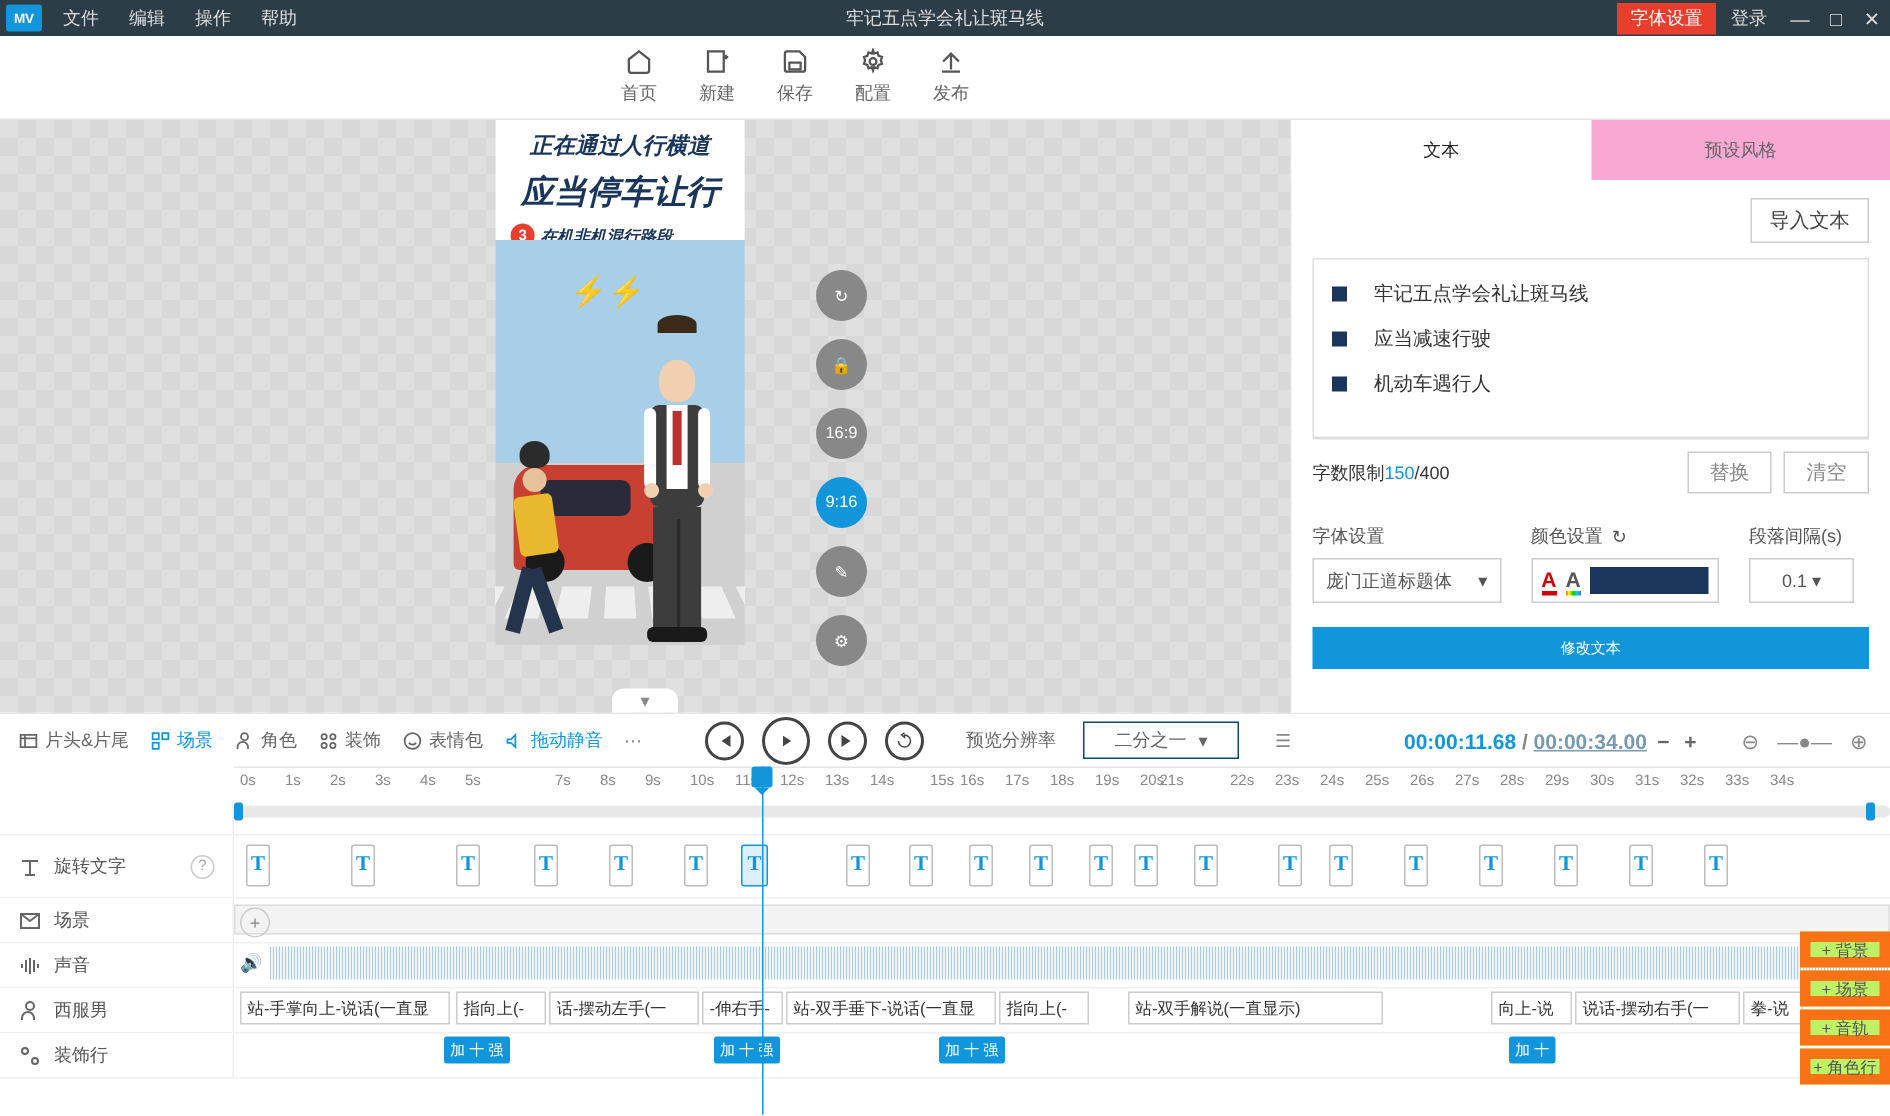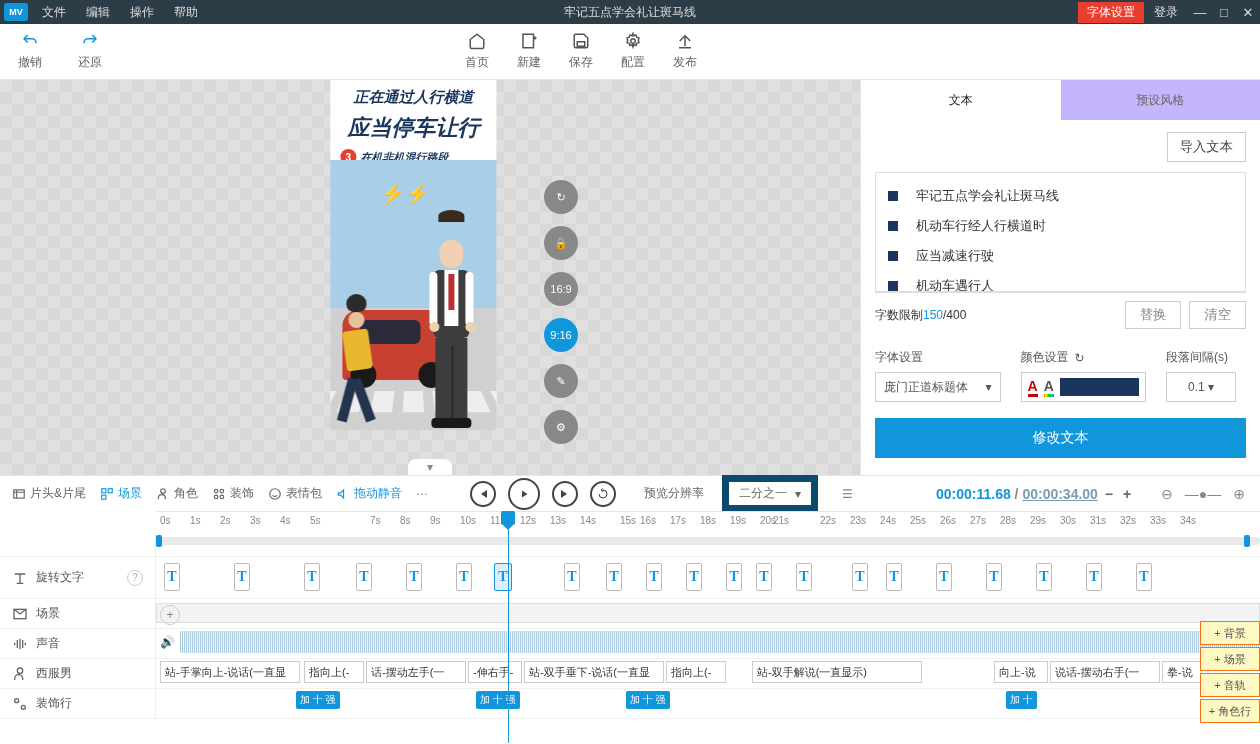--- a/index.html
+++ b/index.html
@@ -57,21 +57,21 @@
 .m-legs:after{content:"";position:absolute;left:50%;top:8px;width:2px;height:72px;background:#2a2a2a;}
 .m-foot{width:40px;height:10px;background:#1a1a1a;margin:0 auto;border-radius:4px;}
 .crosswalk{position:absolute;bottom:14px;left:-20px;right:-20px;height:30px;display:flex;gap:10px;transform:perspective(160px) rotateX(45deg);}
 .cw{flex:1;background:#eee;}
 .side-tools { position:absolute; right:282px; top:100px; width:34px; display:flex; flex-direction:column; gap:12px; }
 .st-btn { width:34px; height:34px; border-radius:50%; background:#888; display:flex; align-items:center; justify-content:center; color:#fff; font-size:11px; cursor:pointer; }
 .st-btn.active { background:#1296db; }
 .toggle-bar { position:absolute; left:50%; bottom:0; transform:translateX(-50%); width:44px; height:16px; background:#fff; border-radius:8px 8px 0 0; display:flex; align-items:center; justify-content:center; color:#888; cursor:pointer; }
 .right-panel { width:400px; background:#fff; border-left:1px solid #e5e5e5; display:flex; flex-direction:column; }
 .rp-tabs { display:flex; height:40px; }
-.rp-tab { flex:1; display:flex; align-items:center; justify-content:center; color:#666; cursor:pointer; background:#c4b5fd; }
+.rp-tab { flex:1; display:flex; align-items:center; justify-content:center; color:#666; cursor:pointer; background:#f9a8d4; }
 .rp-tab.active { background:#fff; color:#222; }
 .rp-body { padding:12px 14px; flex:1; overflow:auto; }
 .import-row { display:flex; justify-content:flex-end; margin-bottom:10px; }
 .import-btn { border:1px solid #ccc; padding:5px 12px; background:#fff; cursor:pointer; color:#444; }
 .line-list { border:1px solid #ddd; height:120px; overflow-y:auto; padding:8px 12px; }
 .line-item { display:flex; align-items:center; padding:6px 0; font-size:13px; }
 .line-dot { width:10px; height:10px; background:#1a365d; margin-right:18px; }
 .count-row { display:flex; align-items:center; padding:8px 0; font-size:12px; border-top:1px solid #ddd; }
 .count-num { color:#1296db; }
 .count-btns { margin-left:auto; display:flex; gap:8px; }
@@ -79,31 +79,31 @@
 .settings-row { display:flex; gap:20px; margin-top:12px; font-size:12px; color:#555; }
 .settings-col { flex:1; }
 .sc-label { display:flex; align-items:center; gap:6px; margin-bottom:6px; }
 .font-sel { display:flex; align-items:center; border:1px solid #ccc; height:30px; padding:0 8px; cursor:pointer; justify-content:space-between; }
 .color-sel { display:flex; align-items:center; gap:6px; border:1px solid #ccc; height:30px; padding:0 6px; }
 .color-a { font-weight:bold; font-size:14px; }
 .color-a.red { color:#c00; border-bottom:3px solid #c00; }
 .color-a.multi { border-bottom:3px solid; border-image:linear-gradient(90deg,#f00,#ff0,#0c0,#0cf,#c0f) 1; }
 .color-box { flex:1; height:18px; background:#1a365d; }
 .para-input { border:1px solid #ccc; height:30px; display:flex; align-items:center; justify-content:center; width:70px; }
-.modify-btn { width:100%; height:40px; background:#1296db; color:#fff; border:none; font-size:14px; margin-top:16px; cursor:pointer; }
+.modify-btn { width:100%; height:28px; background:#1296db; color:#fff; border:none; font-size:10px; margin-top:16px; cursor:pointer; }
 .timeline-header { height:36px; border-top:1px solid #e5e5e5; display:flex; align-items:center; padding:0 12px; gap:14px; font-size:12px; color:#666; background:#fff; }
 .th-item { display:flex; align-items:center; gap:4px; cursor:pointer; }
 .th-item.blue{color:#1296db;}
 .th-icon { width:14px; height:14px; }
 .play-controls { display:flex; align-items:center; gap:12px; margin-left:28px; }
 .pc-btn { width:26px; height:26px; border:2px solid #444; border-radius:50%; display:flex; align-items:center; justify-content:center; cursor:pointer; color:#444; }
 .pc-btn.big{width:32px;height:32px;}
 .pc-btn svg{width:12px;height:12px;}
 .preview-label { margin-left:14px; color:#666; }
-.preview-sel { border:7px solid #0c4a6e; padding:3px 10px; margin-left:4px; cursor:pointer; display:flex; align-items:center; gap:8px;}
+.preview-sel { border:1px solid #0c4a6e; padding:3px 20px; margin-left:4px; cursor:pointer; display:flex; align-items:center; gap:8px;}
 .layers-ic{margin-left:10px;color:#888;cursor:pointer;}
 .time-readout { margin-left:auto; font-size:14px; font-weight:bold; }
 .tr-cur { color:#1296db; }
 .tr-tot { color:#7a9ab0; text-decoration:underline; }
 .zoom-btns { display:flex; gap:6px; margin-left:10px; color:#888; }
 .zb { cursor:pointer; padding:0 3px; font-size:14px;}
 .ruler { height:22px; background:#fff; border-top:1px solid #e5e5e5; position:relative; margin-left:156px; overflow:hidden; font-size:10px; color:#888; }
 .ruler-tick { position:absolute; top:3px; }
 .playhead { position:absolute; top:0; bottom:0; width:1px; background:#1296db; z-index:5; }
 .playhead-head{width:14px;height:14px;background:#1296db;border-radius:2px;position:absolute;left:-7px;top:0;}
@@ -118,21 +118,21 @@
 .range-h{width:6px;height:12px;background:#1296db;position:absolute;top:-2px;border-radius:2px;}
 .t-block { position:absolute; top:6px; height:28px; background:#fff; border:1px solid #bbb; display:flex; align-items:center; justify-content:center; font-size:14px; color:#1296db; font-family:serif; font-weight:bold; border-radius:2px; cursor:pointer;}
 .t-block.sel { border-color:#1296db; background:#dceeff; }
 .scene-block { position:absolute; top:4px; left:0; right:0; height:20px; background:#f3f3f3; border:1px solid #ddd; }
 .add-ic { position:absolute; left:4px; top:6px; width:20px; height:20px; border:1px solid #ccc; border-radius:50%; display:flex; align-items:center; justify-content:center; color:#888; cursor:pointer; }
 .wave { position:absolute; top:2px; left:0; right:0; height:22px; background:repeating-linear-gradient(90deg,#8bb5d1 0,#8bb5d1 1px,#e8f0f6 1px,#e8f0f6 2px); opacity:.7; }
 .speaker{position:absolute;left:4px;top:6px;color:#888;}
 .action-clip { position:absolute; top:2px; height:22px; background:#fff; border:1px solid #ccc; font-size:11px; padding:0 4px; display:flex; align-items:center; white-space:nowrap; overflow:hidden; cursor:pointer; }
 .blue-chip { position:absolute; top:2px; height:18px; background:#1296db; color:#fff; font-size:10px; padding:0 4px; display:flex; align-items:center; border-radius:2px; cursor:pointer;}
 .add-tracks { position:absolute; right:0; top:3px; width:60px; display:flex; flex-direction:column; gap:2px; z-index:3; }
-.at-btn { height:24px; border:1px solid #f97316; background:#fef9c3; font-size:11px; display:flex; align-items:center; justify-content:center; cursor:pointer; color:#555; }
+.at-btn { height:24px; border:7px solid #f97316; background:#bef264; font-size:11px; display:flex; align-items:center; justify-content:center; cursor:pointer; color:#555; }
 .help-ic{margin-left:auto;color:#aaa;width:16px;height:16px;border:1px solid #ccc;border-radius:50%;display:flex;align-items:center;justify-content:center;font-size:10px;}
 </style>
 </head>
 <body>
 
 <div class="titlebar">
   <div class="logo-mv">MV</div>
   <div class="menu-item">文件</div>
   <div class="menu-item">编辑</div>
   <div class="menu-item">操作</div>
@@ -141,34 +141,20 @@
   <div class="win-right">
     <div class="upgrade">字体设置</div>
     <div class="login">登录</div>
     <div class="win-btn">—</div>
     <div class="win-btn">□</div>
     <div class="win-btn">✕</div>
   </div>
 </div>
 
 <div class="toolbar">
-  <div class="tb-left">
-    <div class="tb-btn">
-      <svg viewBox="0 0 24 24" fill="none" stroke="#1296db" stroke-width="2">
-          <path d="M9 14l-5-5 5-5M4 9h11a5 5 0 015 5v1"></path>
-        </svg>
-      <span>撤销</span>
-    </div>
-    <div class="tb-btn">
-      <svg viewBox="0 0 24 24" fill="none" stroke="#1296db" stroke-width="2">
-          <path d="M15 14l5-5-5-5M20 9H9a5 5 0 00-5 5v1"></path>
-        </svg>
-      <span>还原</span>
-    </div>
-  </div>
   <div class="tb-center">
     <div class="tb-btn">
         <svg viewBox="0 0 24 24" fill="none" stroke="#555" stroke-width="2">
           <path d="M3 10l9-7 9 7v10a2 2 0 01-2 2H5a2 2 0 01-2-2z"></path>
         </svg>
         <span>首页</span>
       </div>
     <div class="tb-btn">
         <svg viewBox="0 0 24 24" fill="none" stroke="#555" stroke-width="2">
           <rect x="4" y="3" width="14" height="18"></rect>
@@ -268,24 +254,20 @@
       <div class="rp-tab">预设风格</div>
     </div>
     <div class="rp-body">
       <div class="import-row">
           <button class="import-btn">导入文本</button>
         </div>
       <div class="line-list">
         <div class="line-item">
             <div class="line-dot"></div>
             <span>牢记五点学会礼让斑马线</span>
-          </div>
-        <div class="line-item">
-            <div class="line-dot"></div>
-            <span>机动车行经人行横道时</span>
           </div>
         <div class="line-item">
             <div class="line-dot"></div>
             <span>应当减速行驶</span>
           </div>
         <div class="line-item">
             <div class="line-dot"></div>
             <span>机动车遇行人</span>
           </div>
       </div>

